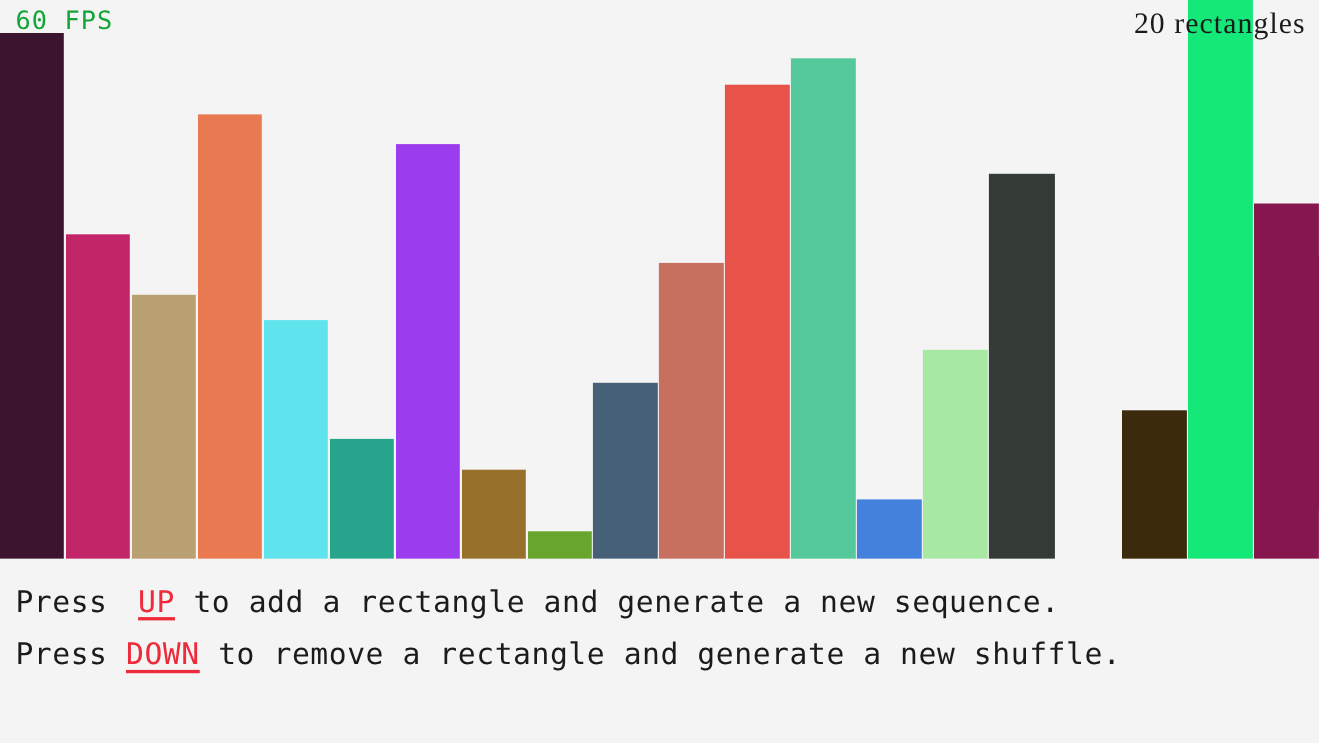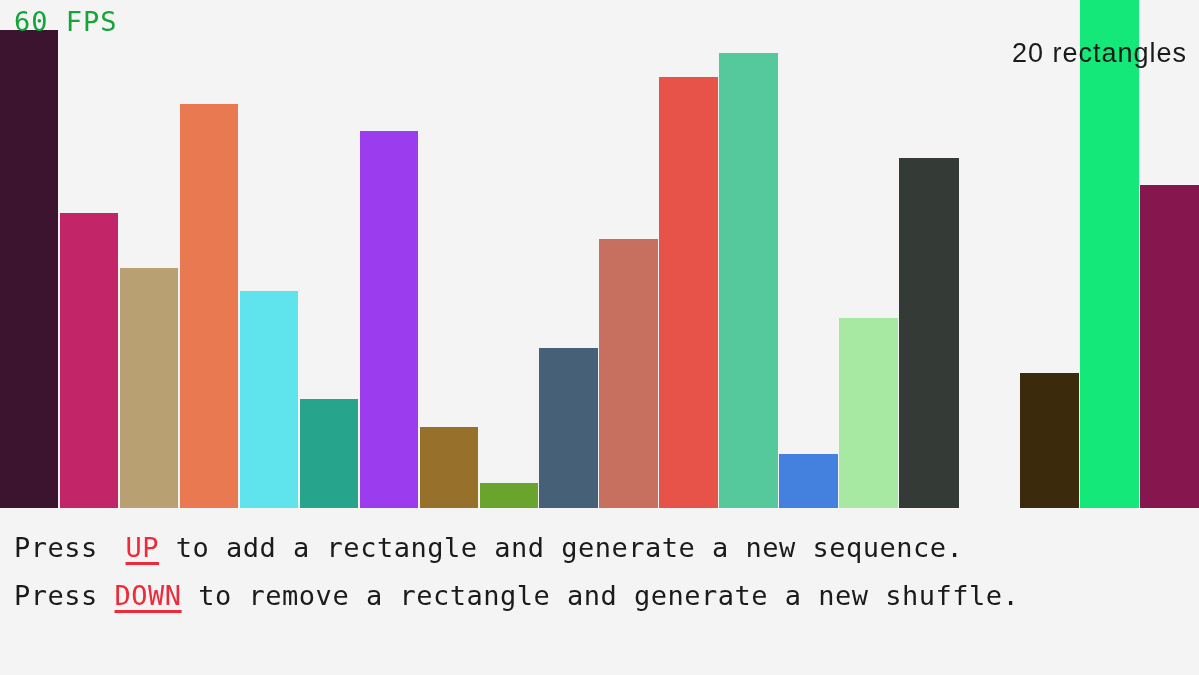--- a/index.html
+++ b/index.html
@@ -31,40 +31,39 @@
   .bar {
     position: absolute;
     bottom: 0;
   }
 
   
   #fps-counter {
     position: absolute;
     left: 14px;
     top: 8px;
-    font-size: 27px;
+    font-size: 23px;
     line-height: 1;
     letter-spacing: 1px;
     color: #13a538;
     font-family: "DejaVu Sans Mono", "Liberation Mono", monospace;
     white-space: pre;
     z-index: 5;
   }
   #rect-count {
     position: absolute;
     right: 12px;
     top: 8px;
     font-size: 27px;
     line-height: 1;
     letter-spacing: 1px;
     color: #1b1b1b;
-    font-family: Liberation Sans, sans-serif;
+    font-family: Liberation Serif, serif;
     white-space: pre;
     z-index: 5;
-    margin-top: 32px;
   }
 
   
   #instructions {
     position: absolute;
     left: 0;
     top: 508px;
     width: 1199px;
     height: 167px;
     background: #f4f4f4;

